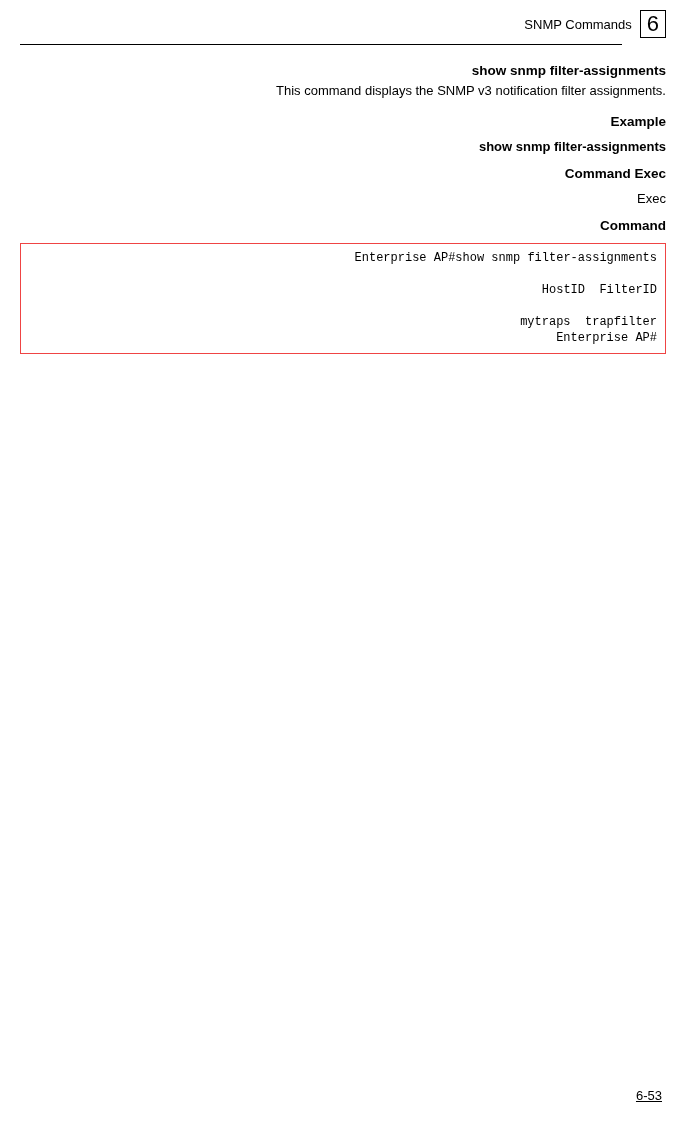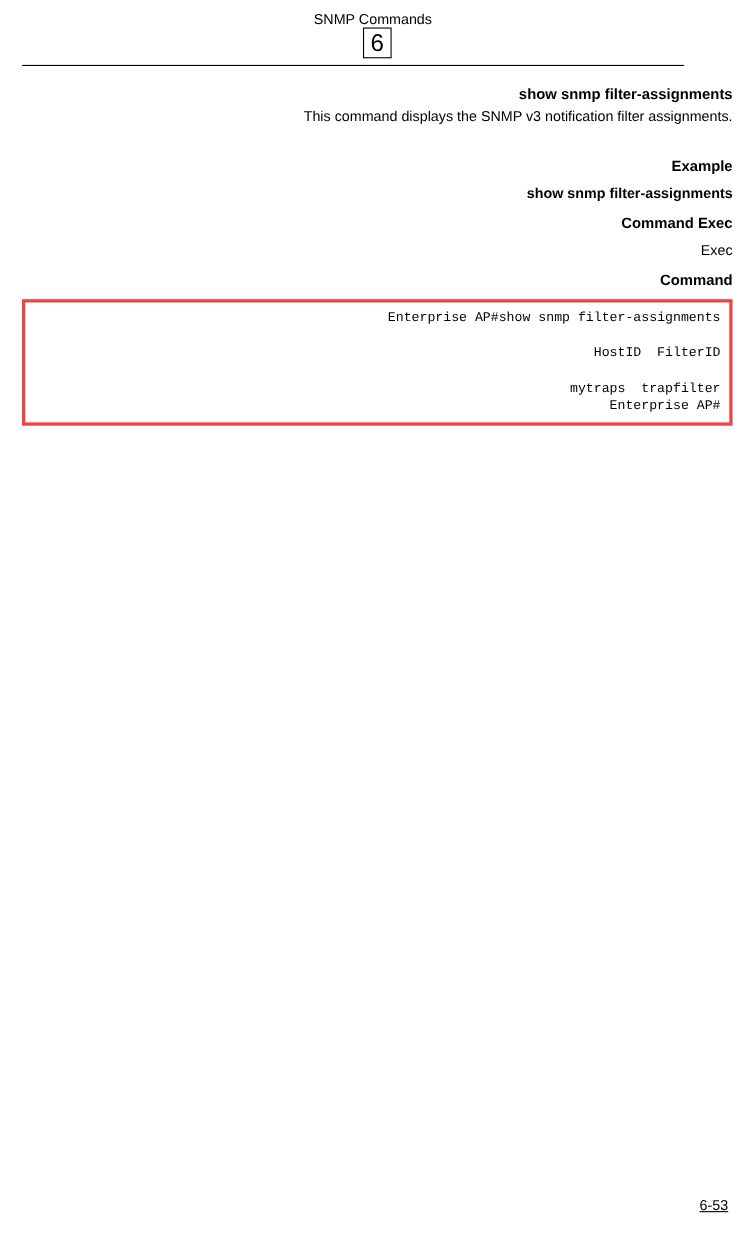--- a/index.html
+++ b/index.html
@@ -1,19 +1,18 @@
 <!DOCTYPE html>
 <html><head>
   <meta charset="utf-8">
   <style>
     * {
       margin: 0;
       padding: 0;
       box-sizing: border-box;
-      flex-direction: column;
     }
     body {
       width: 686px;
       height: 1123px;
       font-family: Arial, Helvetica, sans-serif;
       font-size: 13px;
       color: #000;
       position: relative;
       background: #fff;
     }
@@ -45,38 +44,38 @@
       padding: 18px 20px 0 20px;
       text-align: right;
     }
     .title-bold {
       font-weight: bold;
       font-size: 13.5px;
       margin-bottom: 4px;
     }
     .desc {
       font-size: 13px;
-      margin-bottom: 28px;
+      margin-bottom: 14px;
       line-height: 1.35;
     }
     .section-hd {
       font-weight: bold;
       font-size: 13.5px;
       margin-bottom: 10px;
     }
     .indent {
       margin-left: 28px;
       margin-bottom: 12px;
       font-size: 13px;
     }
     .indent-bold {
       font-weight: bold;
     }
     .example-box {
-      border: 3px solid #ef4444;
+      border: 1px solid #ef4444;
       padding: 6px 8px 6px 20px;
       font-family: "Courier New", Courier, monospace;
       font-size: 12px;
       line-height: 1.35;
       white-space: pre;
       margin-top: 4px;
     }
     .page-num {
       position: absolute;
       bottom: 20px;

